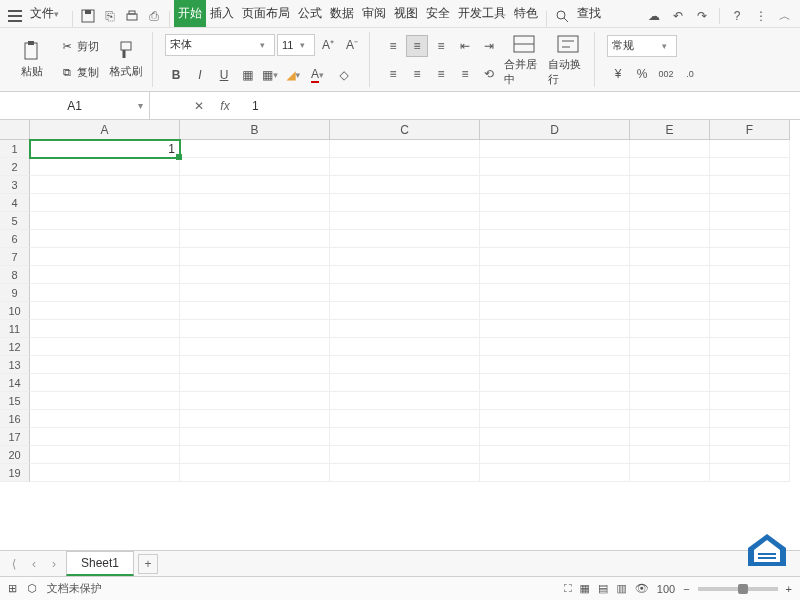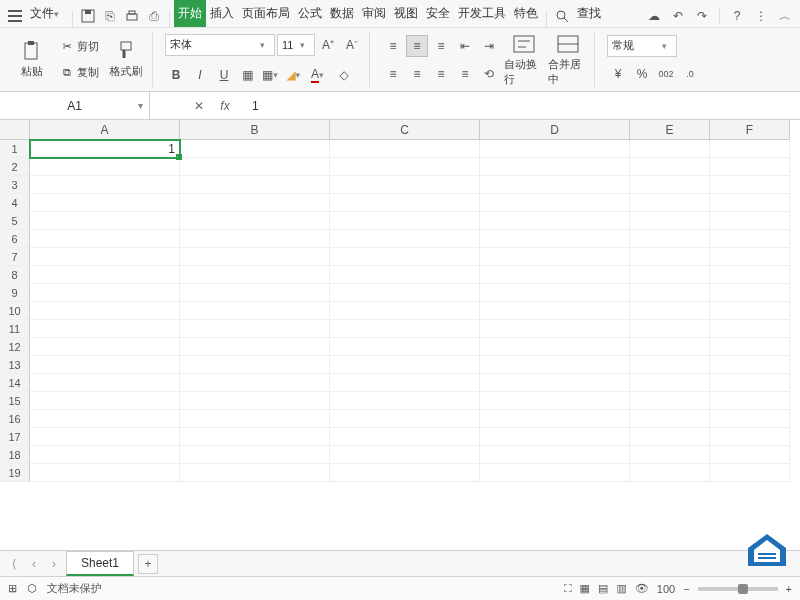--- a/index.html
+++ b/index.html
@@ -214,33 +214,33 @@
         <div class="ibtn">≡</div>
         <div class="ibtn">≡</div>
         <div class="ibtn">≡</div>
         <div class="ibtn">⟲</div>
       </div>
     </div>
     <div class="bigbtn">
       <div class="bi">
           <svg width="22" height="18">
             <rect x="1" y="1" width="20" height="16" fill="none" stroke="#555"></rect>
-            <path d="M5 6h12M5 12h8" stroke="#555"></path>
+            <path d="M1 9h20" stroke="#555"></path>
           </svg>
         </div>
-      <span>自动换行</span>
+      <span>合并居中</span>
     </div>
     <div class="bigbtn">
       <div class="bi">
           <svg width="22" height="18">
             <rect x="1" y="1" width="20" height="16" fill="none" stroke="#555"></rect>
-            <path d="M1 9h20" stroke="#555"></path>
+            <path d="M5 6h12M5 12h8" stroke="#555"></path>
           </svg>
         </div>
-      <span>合并居中</span>
+      <span>自动换行</span>
     </div>
   </div>
 
   <div class="rgroup" style="border-right:none">
     <div class="vstack" style="gap:6px">
       <div class="sel" style="width:70px">
           <span>常规</span>
           <span class="dd" style="margin-left:auto">▾</span>
         </div>
       <div class="brow">
@@ -423,21 +423,21 @@
       <div class="row">
         <div class="rowh">17</div>
         <div class="cell" style="width: 150px;"></div>
         <div class="cell" style="width: 150px;"></div>
         <div class="cell" style="width: 150px;"></div>
         <div class="cell" style="width: 150px;"></div>
         <div class="cell" style="width: 80px;"></div>
         <div class="cell" style="width: 80px;"></div>
       </div>
       <div class="row">
-        <div class="rowh">18</div>
+        <div class="rowh">20</div>
         <div class="cell" style="width: 150px;"></div>
         <div class="cell" style="width: 150px;"></div>
         <div class="cell" style="width: 150px;"></div>
         <div class="cell" style="width: 150px;"></div>
         <div class="cell" style="width: 80px;"></div>
         <div class="cell" style="width: 80px;"></div>
       </div>
       <div class="row">
         <div class="rowh">19</div>
         <div class="cell" style="width: 150px;"></div>

